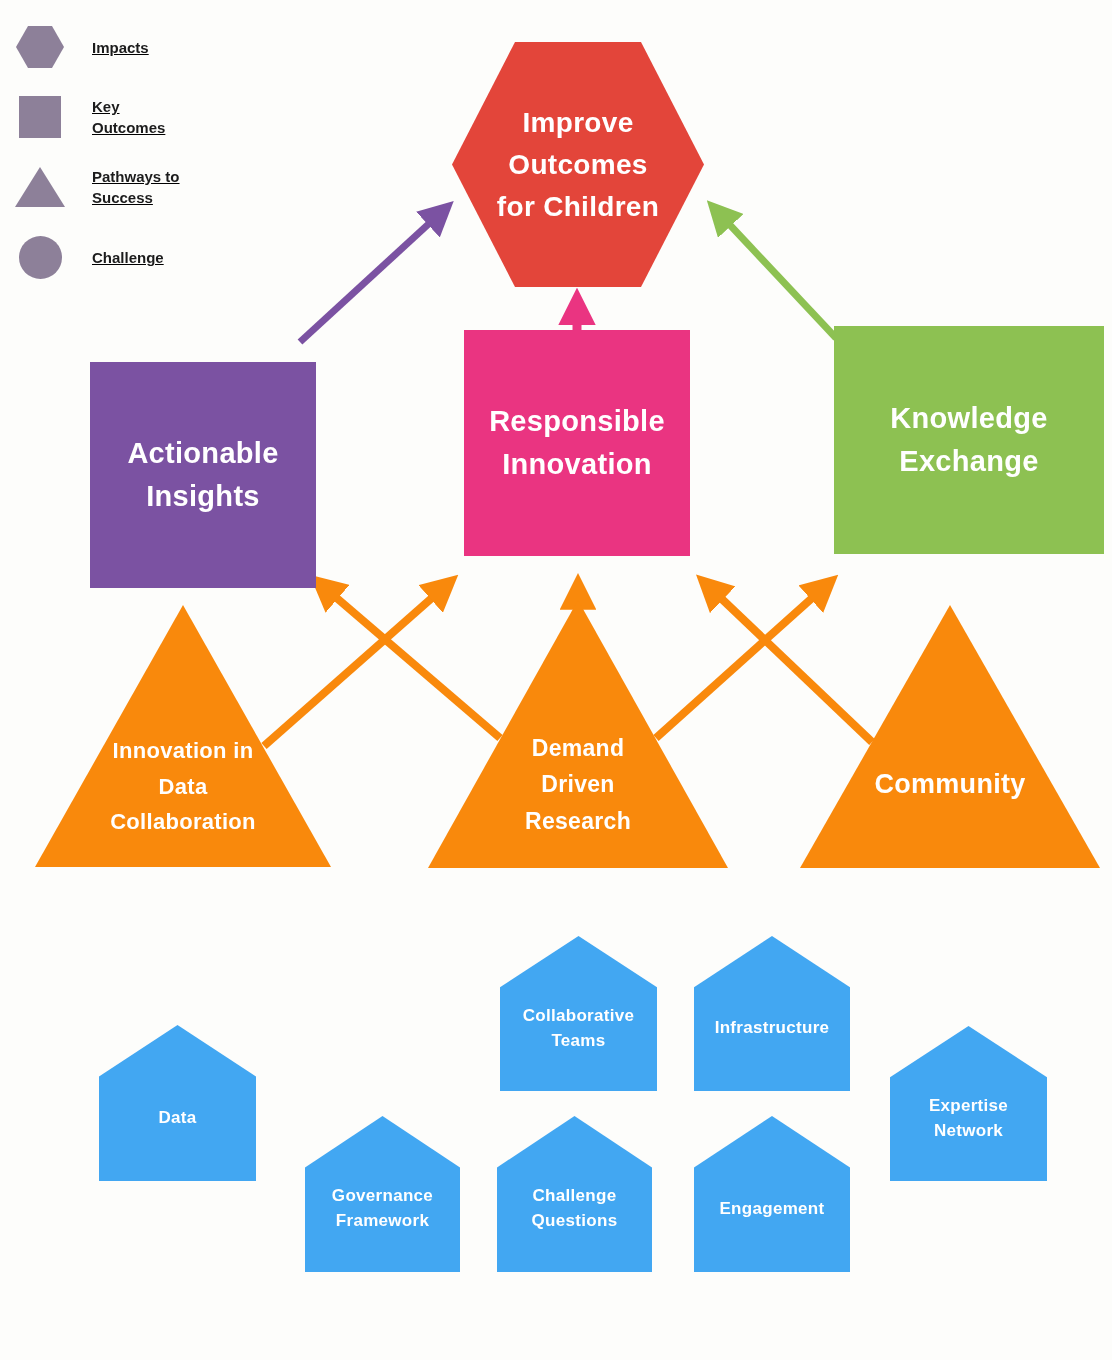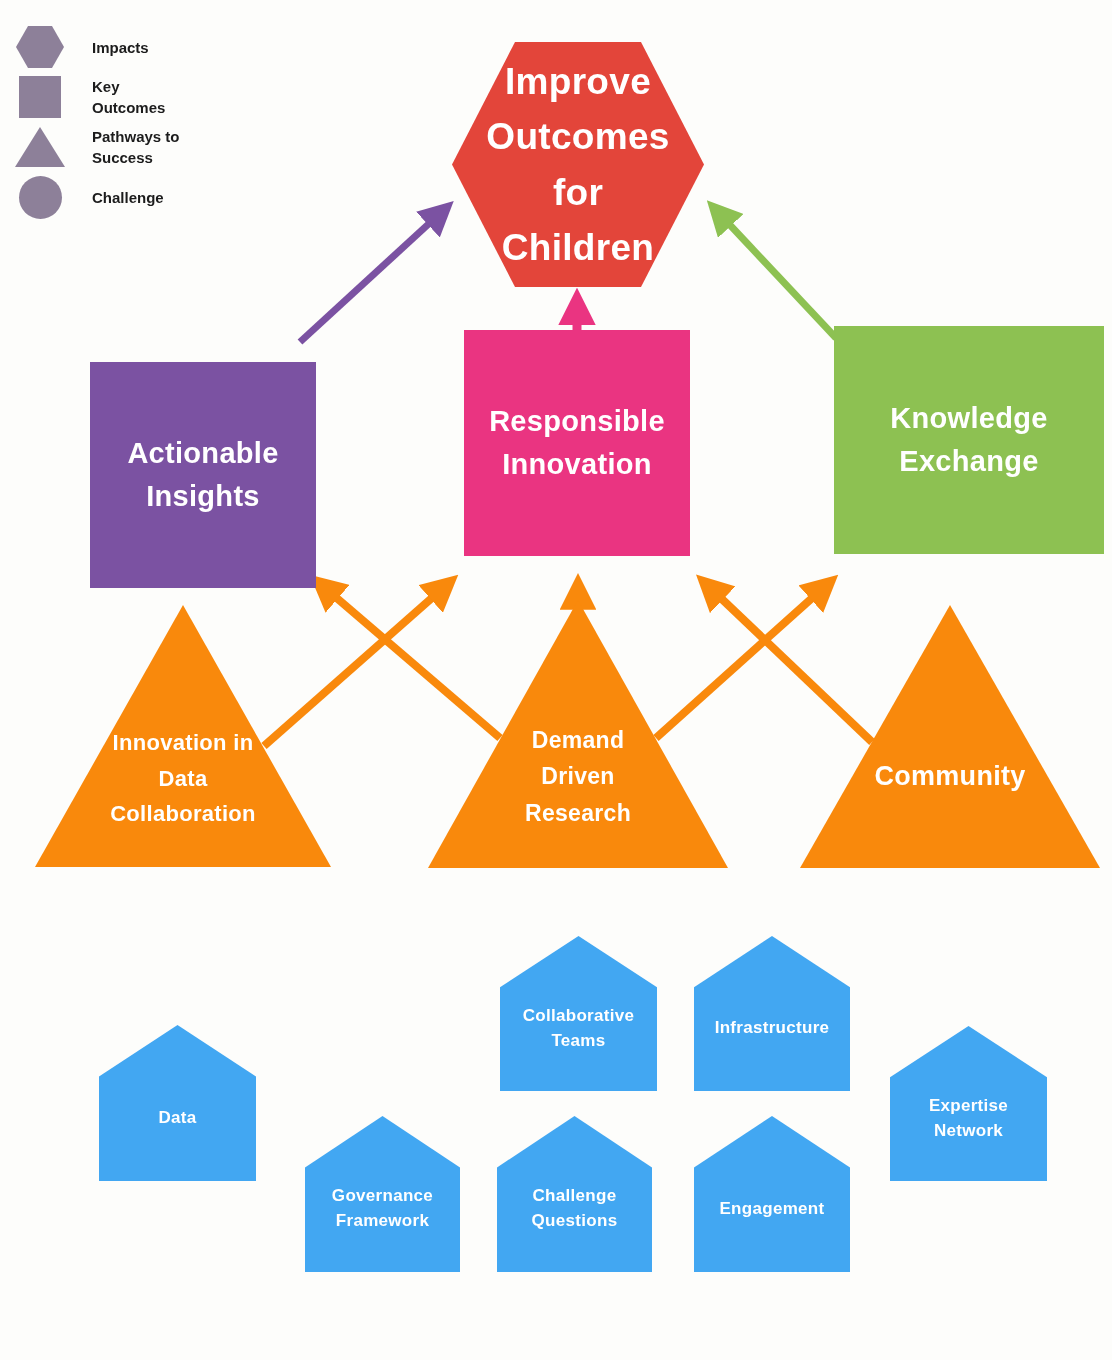--- a/index.html
+++ b/index.html
@@ -8,21 +8,21 @@
     position: relative;
     width: 1112px;
     height: 1360px;
     margin: 0 auto;
     background: var(--background, #fdfdfb);
     font-family: "Liberation Sans", "DejaVu Sans", sans-serif;
     overflow: hidden;
   }
 
   
-  .legend { position:absolute; left:14px; top:26px; display:flex; flex-direction:column; gap:8px; }
+  .legend { position:absolute; left:14px; top:26px; display:flex; flex-direction:column; gap:28px;text-decoration:underline; }
   .legend-row { display:flex; align-items:center; gap:26px; }
   .legend-icon { width:52px; display:flex; justify-content:center; flex-shrink:0; }
   .shape { background: var(--legendShape, #8d8099); display:block; }
   .shape.hexagon { width:48px; height:42px; clip-path:polygon(25% 0,75% 0,100% 50%,75% 100%,25% 100%,0 50%); }
   .shape.square { width:42px; height:42px; }
   .shape.triangle { width:50px; height:40px; clip-path:polygon(50% 0,100% 100%,0 100%); }
   .shape.circle { width:43px; height:43px; border-radius:50%; }
   .legend-label { font-size:15px; font-weight:700; color:var(--legendText,#1c1c1c); width:96px; line-height:1.4; }
 
   
@@ -42,36 +42,36 @@
     display:flex; align-items:center; justify-content:center;
     text-align:center;
     color: var(--nodeText, #ffffff);
     letter-spacing: .3px;
   }
   .node-label { display:block; width:100%; }
 
   .hex {
     background: var(--impact, #e3453a);
     clip-path: polygon(25% 0, 75% 0, 100% 50%, 75% 100%, 25% 100%, 0 50%);
-    font-size:37px; font-weight:600; line-height:1.5;
+    font-size:28px; font-weight:600; line-height:1.5;
     padding:0 34px;
   }
 
   .square { font-size:29px; font-weight:600; line-height:1.5; padding:0 16px; }
   .sq-purple { background: var(--outcomePurple, #7b52a2); margin-top: 32px; }
   .sq-pink   { background: var(--outcomePink, #ea3481); }
   .sq-green  { background: var(--outcomeGreen, #8dc152); }
 
   .tri {
     background: var(--pathway, #f9890c);
     clip-path: polygon(50% 0, 100% 100%, 0 100%);
     align-items:flex-end;
     font-weight:600; line-height:1.6;
   }
-  .tri .node-label { margin:12px auto; padding-bottom:24px; }
+  .tri .node-label { margin:4px auto; padding-bottom:24px; }
   .tri-left   { font-size:22px; }
   .tri-left .node-label   { max-width:180px; }
   .tri-center { font-size:23px; }
   .tri-center .node-label { max-width:150px; }
   .tri-right  { font-size:27px; }
   .tri-right .node-label  { max-width:260px; padding-bottom:58px; }
 
   .house {
     background: var(--enabler, #42a7f2);
     clip-path: polygon(50% 0, 100% 33%, 100% 100%, 0 100%, 0 33%);

